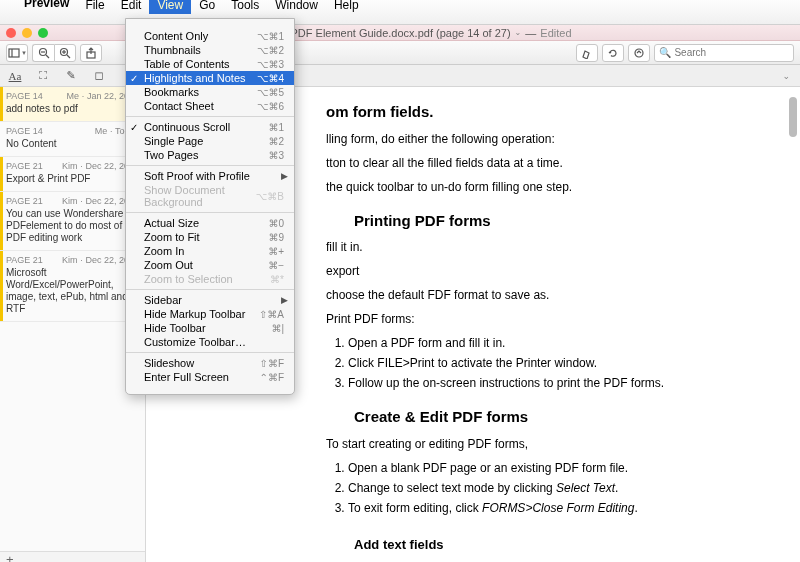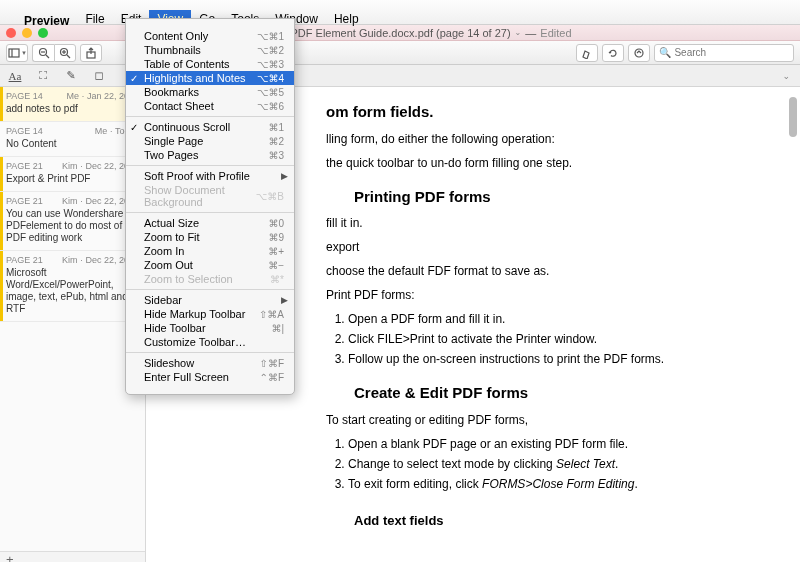--- a/index.html
+++ b/index.html
@@ -1,17 +1,17 @@
 <!DOCTYPE html>
 <html><head>
 <meta charset="utf-8">
 <style>
 * { margin:0; padding:0; box-sizing:border-box; font-family:-apple-system,"Helvetica Neue",Arial,sans-serif; }
 body { width:800px; height:562px; background:#f5f5f5; overflow:hidden; position:relative; font-size:11px; }
-.menubar { height:18px; background:linear-gradient(#fdfdfd,#f0f0f0); border-bottom:1px solid #d0d0d0; display:flex; align-items:flex-start; padding:12px 6px; font-size:12px; }
+.menubar { height:18px; background:linear-gradient(#fdfdfd,#f0f0f0); border-bottom:1px solid #d0d0d0; display:flex; align-items:flex-end; padding:12px 6px; font-size:12px; }
 .apple { margin-right:10px; font-size:13px; color:#333; }
 .mb-item { padding:2px 8px; cursor:default; }
 .mb-item.bold { font-weight:600; }
 .mb-item.active { background:#2a6fd6; color:#fef9c3; }
 .titlebar { height:16px; background:linear-gradient(#f8e8ea,#f0dce0); border-bottom:1px solid #e0c0c4; display:flex; align-items:center; }
 .tl { width:10px; height:10px; border-radius:50%; margin-left:6px; }
 .tl.r{background:#ff5f57}.tl.y{background:#ffbd2e}.tl.g{background:#28c940}
 .titlebar .title { flex:1; text-align:center; font-size:11px; color:#555; display:flex; justify-content:center; align-items:center; gap:4px;}
 .titlebar .title .doc-ic{width:10px;height:12px;background:#fff;border:1px solid #aaa;border-radius:1px;display:inline-block;}
 .titlebar .edited{color:#888;}
@@ -185,20 +185,21 @@
             <span>Kim · Dec 22, 2014</span>
           </div>
           <div class="bd">Microsoft Word/Excel/PowerPoint, image, text, ePub, html and RTF</div>
         </div>
       </div>
     <div class="sb-add">+</div>
   </div>
   <div class="doc">
     <h2>om form fields.</h2>
     <p>lling form, do either the following operation:</p>
+    <p>tton to clear all the filled fields data at a time.</p>
     <p>the quick toolbar to un-do form filling one step.</p>
     <h2 style="margin-left:28px">Printing PDF forms</h2>
     <p>fill it in.</p>
     <p>export</p>
     <p>choose the default FDF format to save as.</p>
     <p>Print PDF forms:</p>
     <ol id="ol-print">
         <li>Open a PDF form and fill it in.</li>
         <li>Click FILE&gt;Print to activate the Printer window.</li>
         <li>Follow up the on-screen instructions to print the PDF forms.</li>

